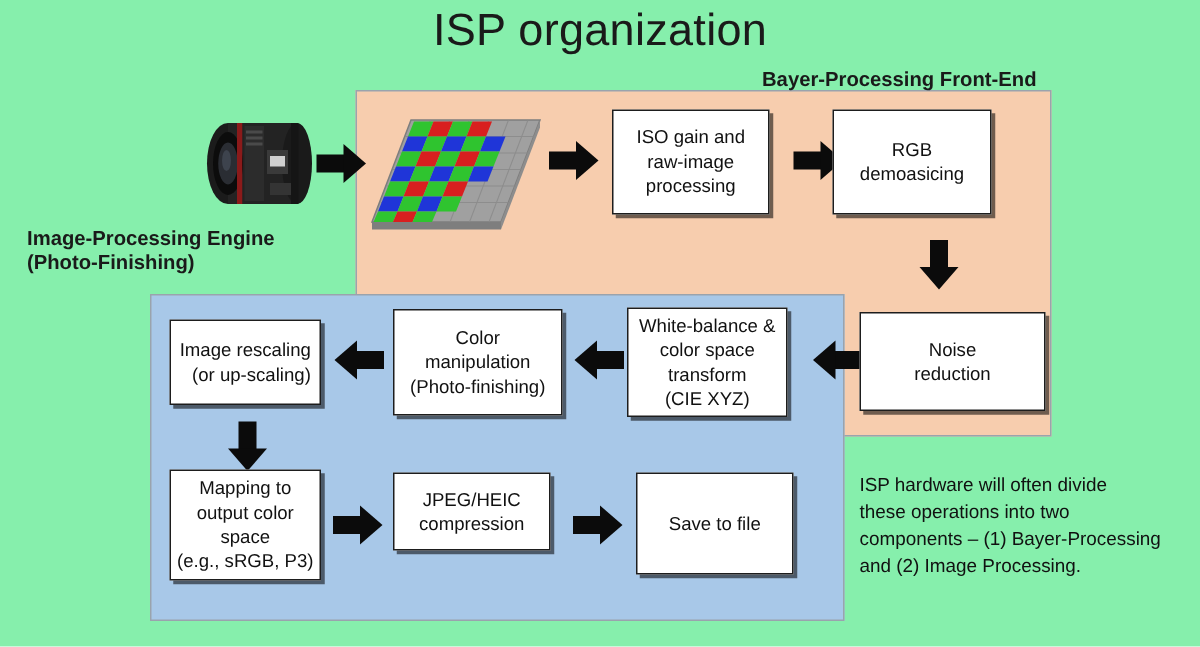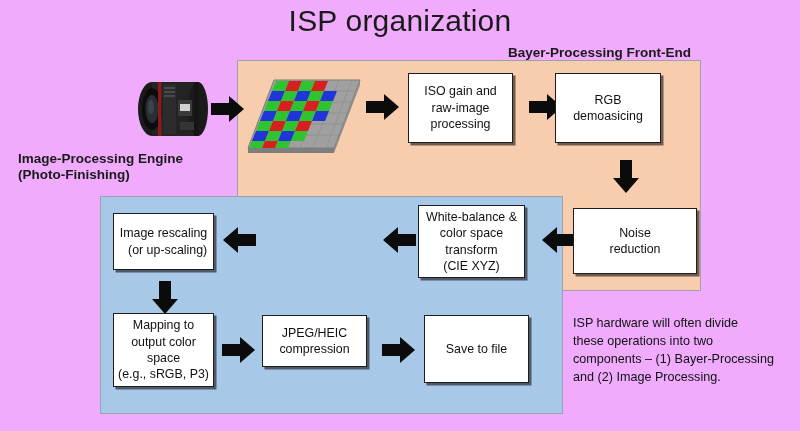--- a/index.html
+++ b/index.html
@@ -8,21 +8,21 @@
     background: #ffffff;
   }
   body {
     font-family: "Liberation Sans", sans-serif;
     color: #111111;
   }
   #slide {
     position: relative;
     width: 800px;
     height: 431px;
-    background: #f0abfc;
+    background: #86efac;
     overflow: hidden;
     text-decoration: underline;
   }
 
   
   #title {
     position: absolute;
     left: 0;
     top: 4px;
     width: 800px;
@@ -307,20 +307,23 @@
 demoasicing</div>
 
   <div class="box" style="left:573px; top:208px; width:124px; height:66px;">Noise
 reduction</div>
 
   <div class="box" style="left:418px; top:205px; width:107px; height:73px;">White-balance &amp;
 color space
 transform
 (CIE XYZ)</div>
 
+  <div class="box" style="left:262px; top:206px; width:113px; height:71px;">Color
+manipulation
+(Photo-finishing)</div>
 
   <div class="box" style="left:113px; top:213px; width:101px; height:57px;text-align:right;">Image rescaling
 (or up-scaling)</div>
 
   <div class="box" style="left:113px; top:313px; width:101px; height:74px;">Mapping to
 output color
 space
 (e.g., sRGB, P3)</div>
 
   <div class="box" style="left:262px; top:315px; width:105px; height:52px;">JPEG/HEIC

